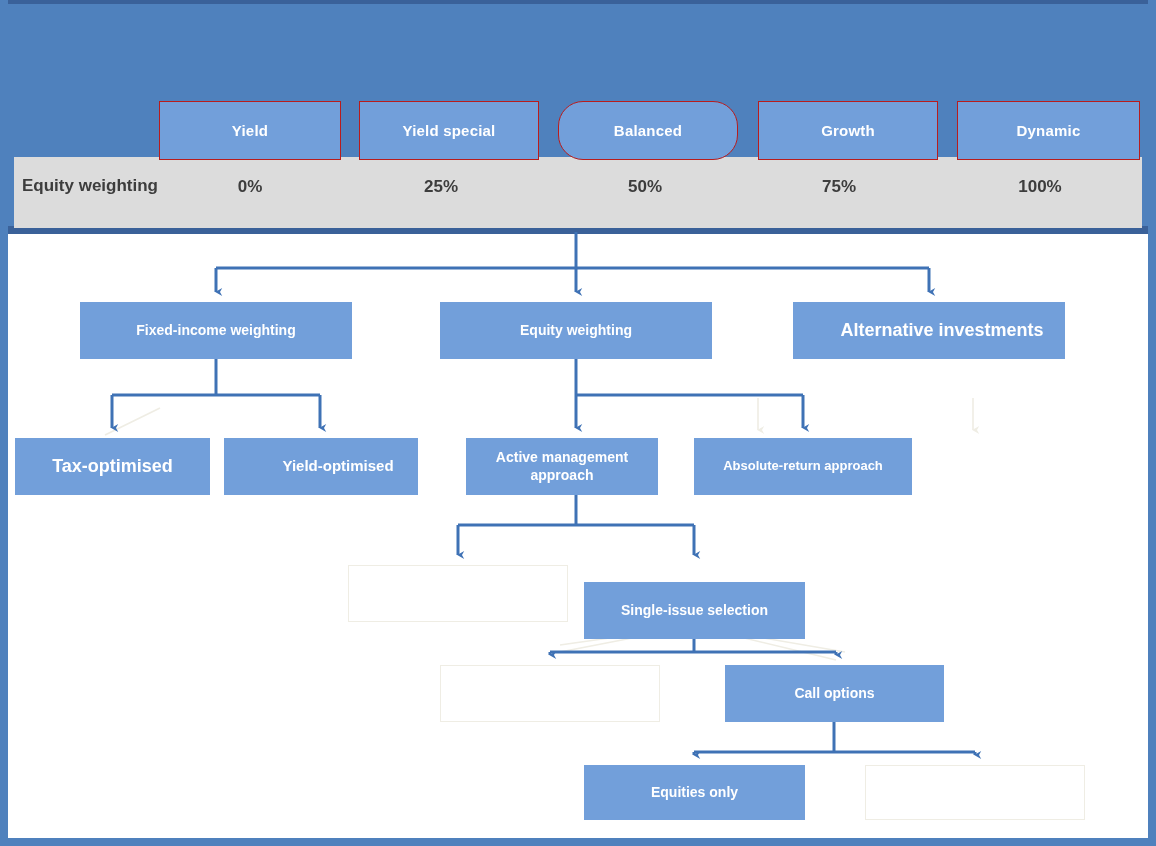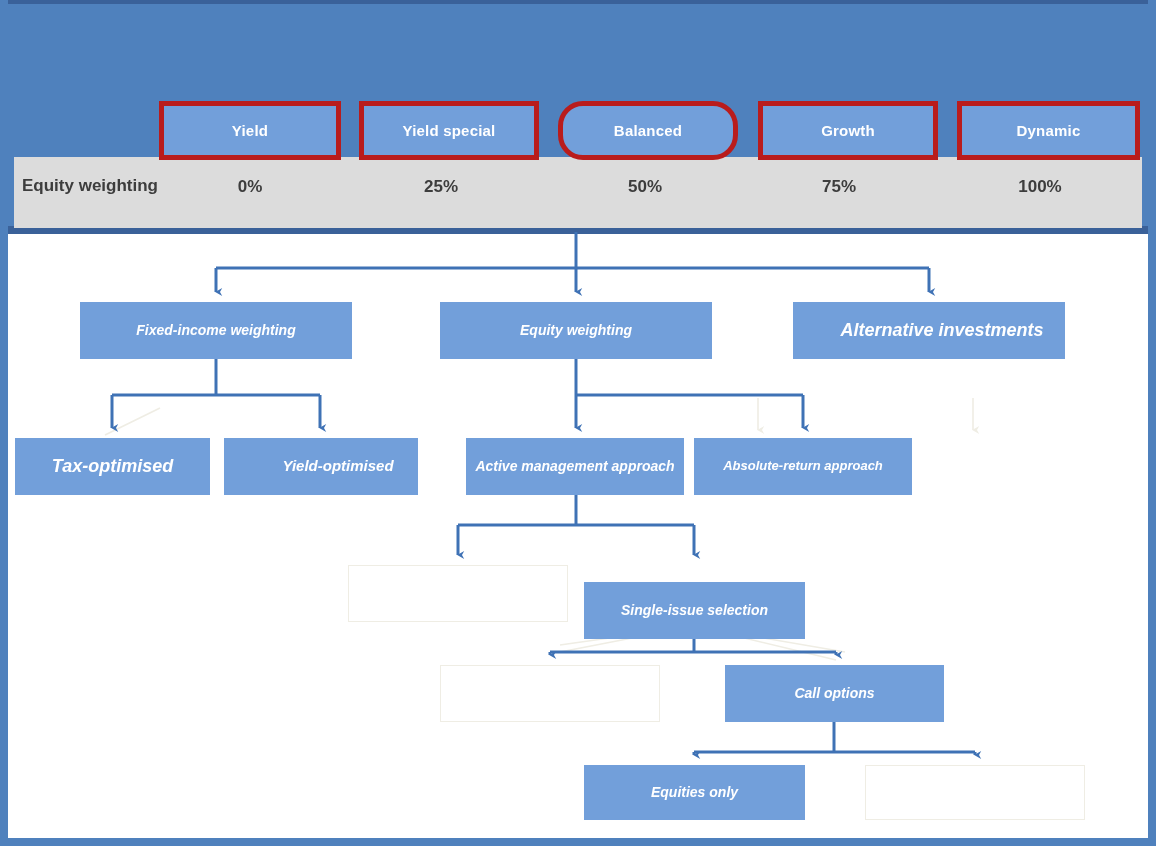--- a/index.html
+++ b/index.html
@@ -26,21 +26,21 @@
   }
   .header-band-edge{
     position:absolute;left:0;top:226px;width:1156px;height:8px;background:#3A6199;
   }
 
   
   .tab{
     position:absolute;
     height:59px;
     background:#729FDA;
-    border:5px solid #b91c1c;
+    border:1px solid #b91c1c;
     box-sizing:border-box;
     display:flex;align-items:center;justify-content:center;
     color:#ffffff;
     font-weight:bold;
     font-size:15px;
     letter-spacing:.2px;
   }
 
   
   .grey-strip{
@@ -62,21 +62,20 @@
   
   .node{
     position:absolute;
     background:#729FDA;
     box-sizing:border-box;
     display:flex;align-items:center;justify-content:center;
     text-align:center;
     color:#ffffff;font-weight:bold;
     line-height:1.25;
     padding:2px 6px;
-    font-style:italic;
   }
   .node.empty{
     background:#ffffff;
     border:1px solid #EFEDE4;
   }
   .node.f13{font-size:13px;}
   .node.f14{font-size:14px;}
   .node.f15{font-size:15px;padding-left:40px;}
   .node.f18{font-size:18px;}
 
@@ -176,21 +175,21 @@
       <path d="M975,752 L975,755" marker-end="url(#ah)"></path>
     </g>
   </svg>
 
   <div id="nodes-layer">
       <div class="node f14" style="left: 80px; top: 302px; width: 272px; height: 57px;">Fixed-income weighting</div>
       <div class="node f14" style="left: 440px; top: 302px; width: 272px; height: 57px;">Equity weighting</div>
       <div class="node f18" style="left: 793px; top: 302px; width: 272px; height: 57px; padding-left: 32px;">Alternative investments</div>
       <div class="node f18" style="left: 15px; top: 438px; width: 195px; height: 57px;">Tax-optimised</div>
       <div class="node f15" style="left: 224px; top: 438px; width: 194px; height: 57px;">Yield-optimised</div>
-      <div class="node f14" style="left: 466px; top: 438px; width: 218px; height: 57px;">Active management approach</div>
+      <div class="node f14" style="left: 466px; top: 438px; width: 192px; height: 57px;">Active management approach</div>
       <div class="node f13" style="left: 694px; top: 438px; width: 218px; height: 57px;">Absolute-return approach</div>
       <div class="node f13 empty" style="left: 348px; top: 565px; width: 220px; height: 57px;"></div>
       <div class="node f14" style="left: 584px; top: 582px; width: 221px; height: 57px;">Single-issue selection</div>
       <div class="node f13 empty" style="left: 440px; top: 665px; width: 220px; height: 57px;"></div>
       <div class="node f14" style="left: 725px; top: 665px; width: 219px; height: 57px;">Call options</div>
       <div class="node f14" style="left: 584px; top: 765px; width: 221px; height: 55px;">Equities only</div>
       <div class="node f13 empty" style="left: 865px; top: 765px; width: 220px; height: 55px;"></div>
     </div>
 
 </div>

